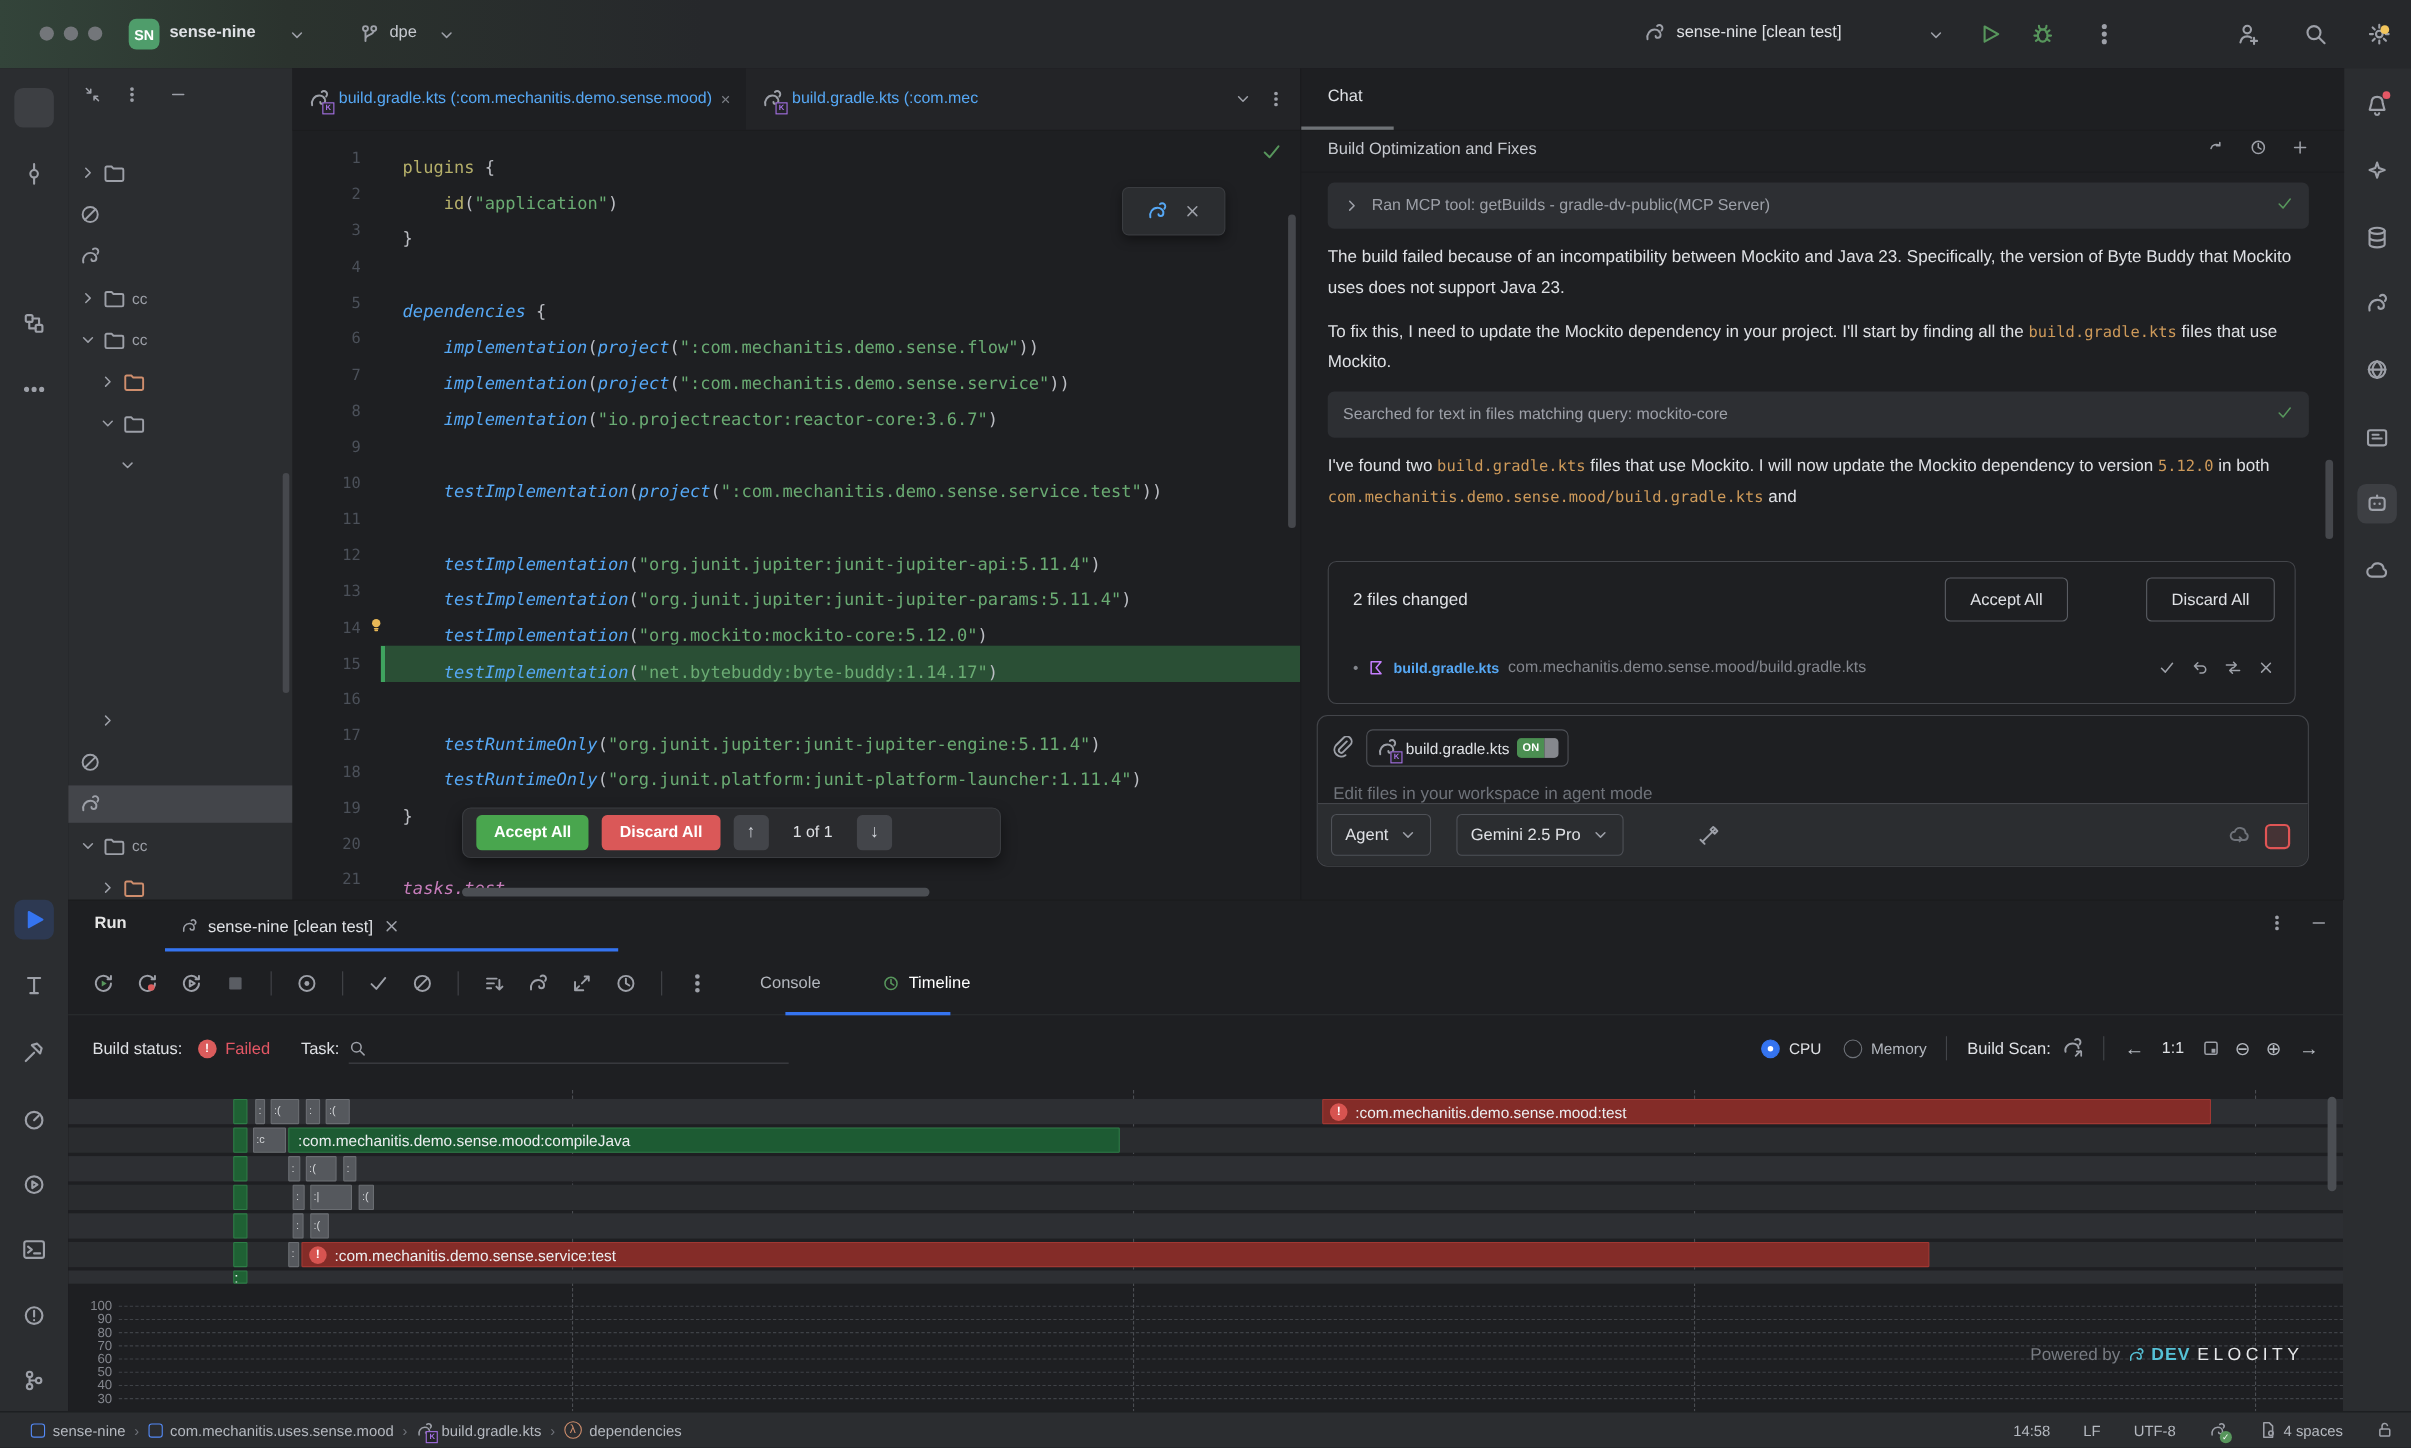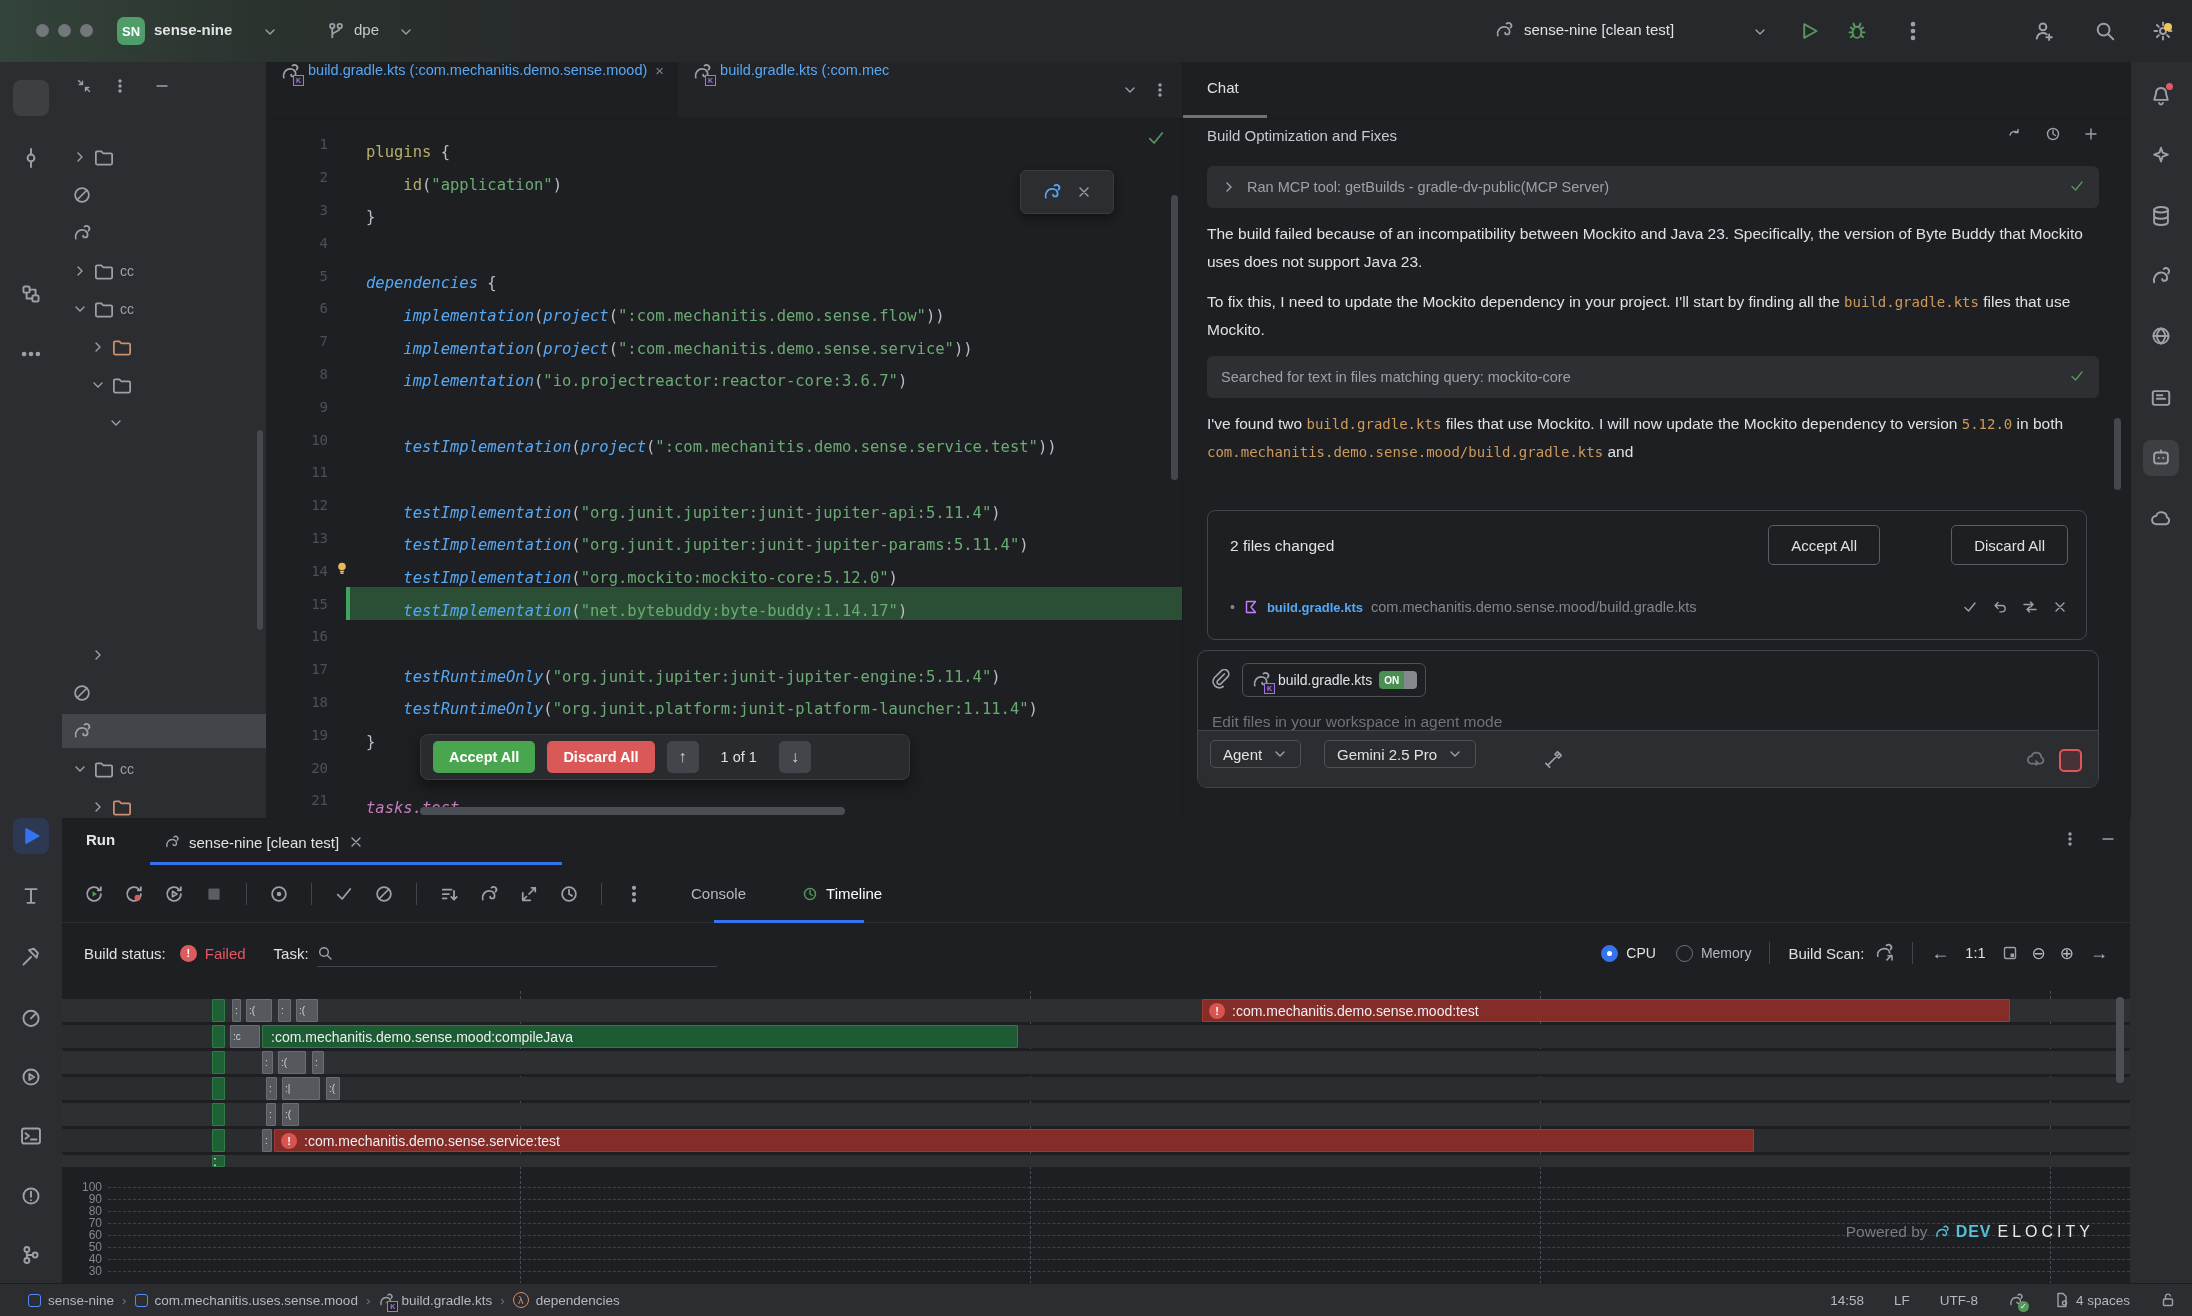--- a/index.html
+++ b/index.html
@@ -29,21 +29,21 @@
 
   
   #project{position:absolute;left:62px;top:62px;width:204px;height:756px;background:#2b2d30;border-right:1px solid #1b1c1e;overflow:hidden}
   .tree-row{position:absolute;left:0;width:100%;height:34px;display:flex;align-items:center;gap:6px;padding-left:10px;box-sizing:border-box;color:#9da0a8;font-size:14px}
   .tree-row.selected{background:#43454a}
   #tree-scroll{position:absolute;right:3px;top:368px;width:6px;height:200px;border-radius:3px;background:#46484d}
 
   
   #editor{position:absolute;left:266px;top:62px;width:916px;height:756px;background:#1e1f22}
   #tabbar{position:absolute;left:0;top:0;width:100%;height:56px;background:#232427;border-bottom:1px solid #1b1c1e;display:flex;align-items:stretch}
-  .etab{display:flex;align-items:flex-start;gap:8px;padding:0 14px;font-size:14.5px;color:#56a8f5;position:relative}
+  .etab{display:flex;align-items:center;gap:8px;padding:0 14px;font-size:14.5px;color:#56a8f5;position:relative}
   .etab.active{background:#1e1f22}
   .etab .x{color:#7d8087;font-size:15px}
   #tab-extra{margin-left:auto;display:flex;align-items:center;gap:14px;padding-right:14px}
   .gwrap{position:relative;width:20px;height:20px}
   .kbadge{position:absolute;right:-4px;bottom:-4px;width:9px;height:9px;border:1px solid #a571e6;background:#232427;color:#a571e6;
      font-size:7px;font-weight:700;line-height:9px;text-align:center;font-family:"Liberation Sans",sans-serif}
   #code{position:absolute;left:0;top:56px;width:100%;height:700px;font-family:"DejaVu Sans Mono",monospace;font-size:15.5px;padding-top:10px;box-sizing:border-box}
   .cl{position:relative;height:32.8px;display:flex;align-items:center;white-space:pre}
   .lnum{width:62px;text-align:right;padding-right:18px;color:#4b5059;font-size:14px;flex:none}
   .lbody{padding-left:20px;flex:1 1 auto;height:100%;display:flex;align-items:flex-end;white-space:pre}
@@ -83,21 +83,21 @@
   #file-row{position:absolute;left:22px;top:80px;right:18px;height:32px;display:flex;align-items:center;gap:8px;font-size:14px}
   #file-row .path{color:#83868d;font-size:14.5px}
   #file-row .acts{margin-left:auto;display:flex;align-items:center;gap:14px;color:#9da0a8}
   #input-card{position:absolute;left:14px;top:588px;width:902px;height:138px;border:1px solid #43454a;border-radius:10px;box-sizing:border-box;overflow:hidden}
   #chip{position:absolute;left:44px;top:12px;height:32px;border:1px solid #4e5157;border-radius:6px;display:flex;align-items:center;gap:7px;padding:0 8px;font-size:14px;color:#dfe1e5}
   .switch{display:inline-flex;height:18px;border-radius:4px;overflow:hidden;align-items:stretch}
   .switch .on{background:#4b8f52;color:#fff;font-size:10px;font-weight:700;display:flex;align-items:center;padding:0 5px}
   .switch .knob{width:13px;background:#85888d}
   #placeholder{position:absolute;left:14px;top:62px;font-size:15.5px;color:#6f737a}
   #input-footer{position:absolute;left:0;bottom:0;width:100%;height:56px;background:#2b2d30;border-top:1px solid #43454a}
-  .ddl{position:absolute;top:9px;height:28px;border:1px solid #4e5157;border-radius:5px;display:flex;align-items:center;gap:10px;
+  .ddl{position:absolute;top:9px;height:38px;border:1px solid #4e5157;border-radius:5px;display:flex;align-items:center;gap:10px;
      padding:0 12px;font-size:15px;color:#dfe1e5;box-sizing:border-box}
   #stop-btn{position:absolute;right:16px;top:18px;width:19px;height:19px;border:2px solid #e05555;border-radius:5px;background:rgba(224,85,85,.15)}
 
   
   #runpanel{position:absolute;left:62px;top:818px;width:2068px;height:465px;background:#1e1f22;border-top:1px solid #1b1c1e}
   #run-label{position:absolute;left:24px;top:12px;font-size:15px;font-weight:700;color:#e5e5e5}
   #run-tab{position:absolute;left:88px;top:0;height:46px;display:flex;align-items:center;gap:9px;padding:0 14px;font-size:15px;color:#dfe1e5}
   #run-tab-ind{position:absolute;left:88px;top:43px;width:412px;height:3px;background:#3574f0}
   #run-head-right{position:absolute;right:14px;top:12px;display:flex;gap:22px}
   #run-toolbar{position:absolute;left:0;top:46px;width:100%;height:58px;border-bottom:1px solid #2b2d30;display:flex;align-items:center;padding-left:22px;box-sizing:border-box;gap:20px}

